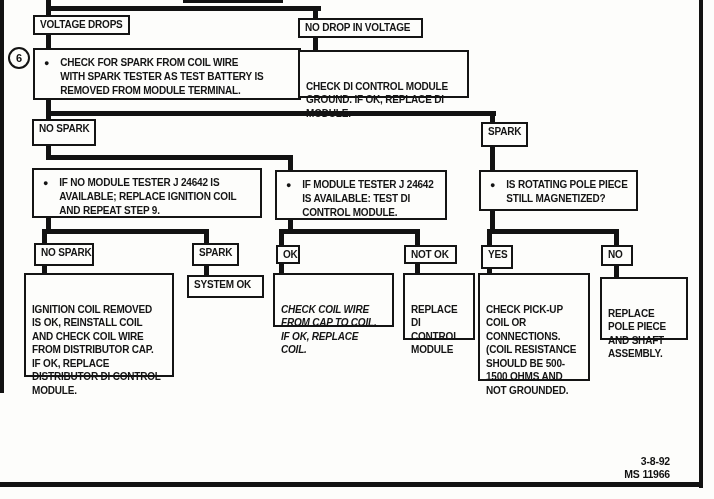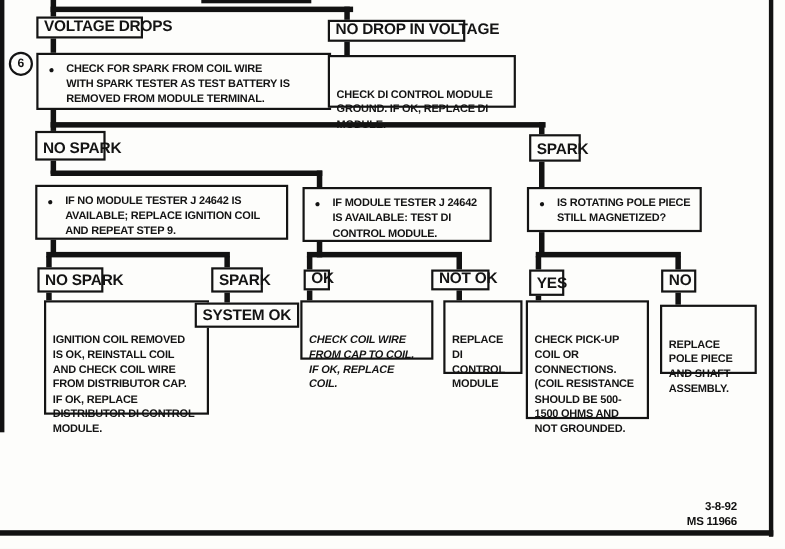--- a/index.html
+++ b/index.html
@@ -14,23 +14,23 @@
   .line{position:absolute;background:#121212;}
   .box{
     position:absolute;
     background:#fdfdfb;
     border:2px solid #141414;
     box-sizing:border-box;
     font-weight:bold;
     color:#141414;
   }
   .label-box{
-    display:flex;align-items:flex-end;
+    display:flex;align-items:flex-start;
     padding:2px 5px;
-    font-size:14px;
+    font-size:10px;
     letter-spacing:-0.2px;
     white-space:nowrap;
   }
   .text-box{
     padding:14px 6px;
     font-size:10px;
     line-height:13.5px;
     letter-spacing:-0.2px;
     white-space:pre-line;
   }
@@ -158,40 +158,40 @@
 
   <div class="box label-box" style="left:34px;top:243px;width:60px;height:23px;">
     <span>NO SPARK</span>
   </div>
   <div class="box label-box" style="left:192px;top:243px;width:47px;height:23px;">
     <span>SPARK</span>
   </div>
   <div class="box label-box" style="left:276px;top:245px;width:24px;height:19px;">
     <span>OK</span>
   </div>
-  <div class="box label-box" style="left:392px;top:245px;width:53px;height:19px;">
+  <div class="box label-box" style="left:404px;top:245px;width:53px;height:19px;">
     <span>NOT OK</span>
   </div>
   <div class="box label-box" style="left:481px;top:245px;width:32px;height:24px;">
     <span>YES</span>
   </div>
   <div class="box label-box" style="left:601px;top:245px;width:32px;height:21px;">
     <span>NO</span>
   </div>
 
-  <div class="box text-box" style="left:40px;top:273px;width:150px;height:104px;">
+  <div class="box text-box" style="left:24px;top:273px;width:150px;height:104px;">
     <span>IGNITION COIL REMOVED
 IS OK, REINSTALL COIL
 AND CHECK COIL WIRE
 FROM DISTRIBUTOR CAP.
 IF OK, REPLACE
 DISTRIBUTOR  DI CONTROL
 MODULE.</span>
   </div>
-  <div class="box label-box" style="left:177px;top:275px;width:95px;height:23px;">
+  <div class="box label-box" style="left:187px;top:275px;width:77px;height:23px;">
     <span>SYSTEM OK</span>
   </div>
   <div class="box text-box" style="left:273px;top:273px;width:121px;height:54px;font-style:italic;">
     <span>CHECK COIL WIRE
 FROM CAP TO COIL.
 IF OK, REPLACE COIL.</span>
   </div>
   <div class="box text-box" style="left:403px;top:273px;width:72px;height:67px;">
     <span>REPLACE
 DI

